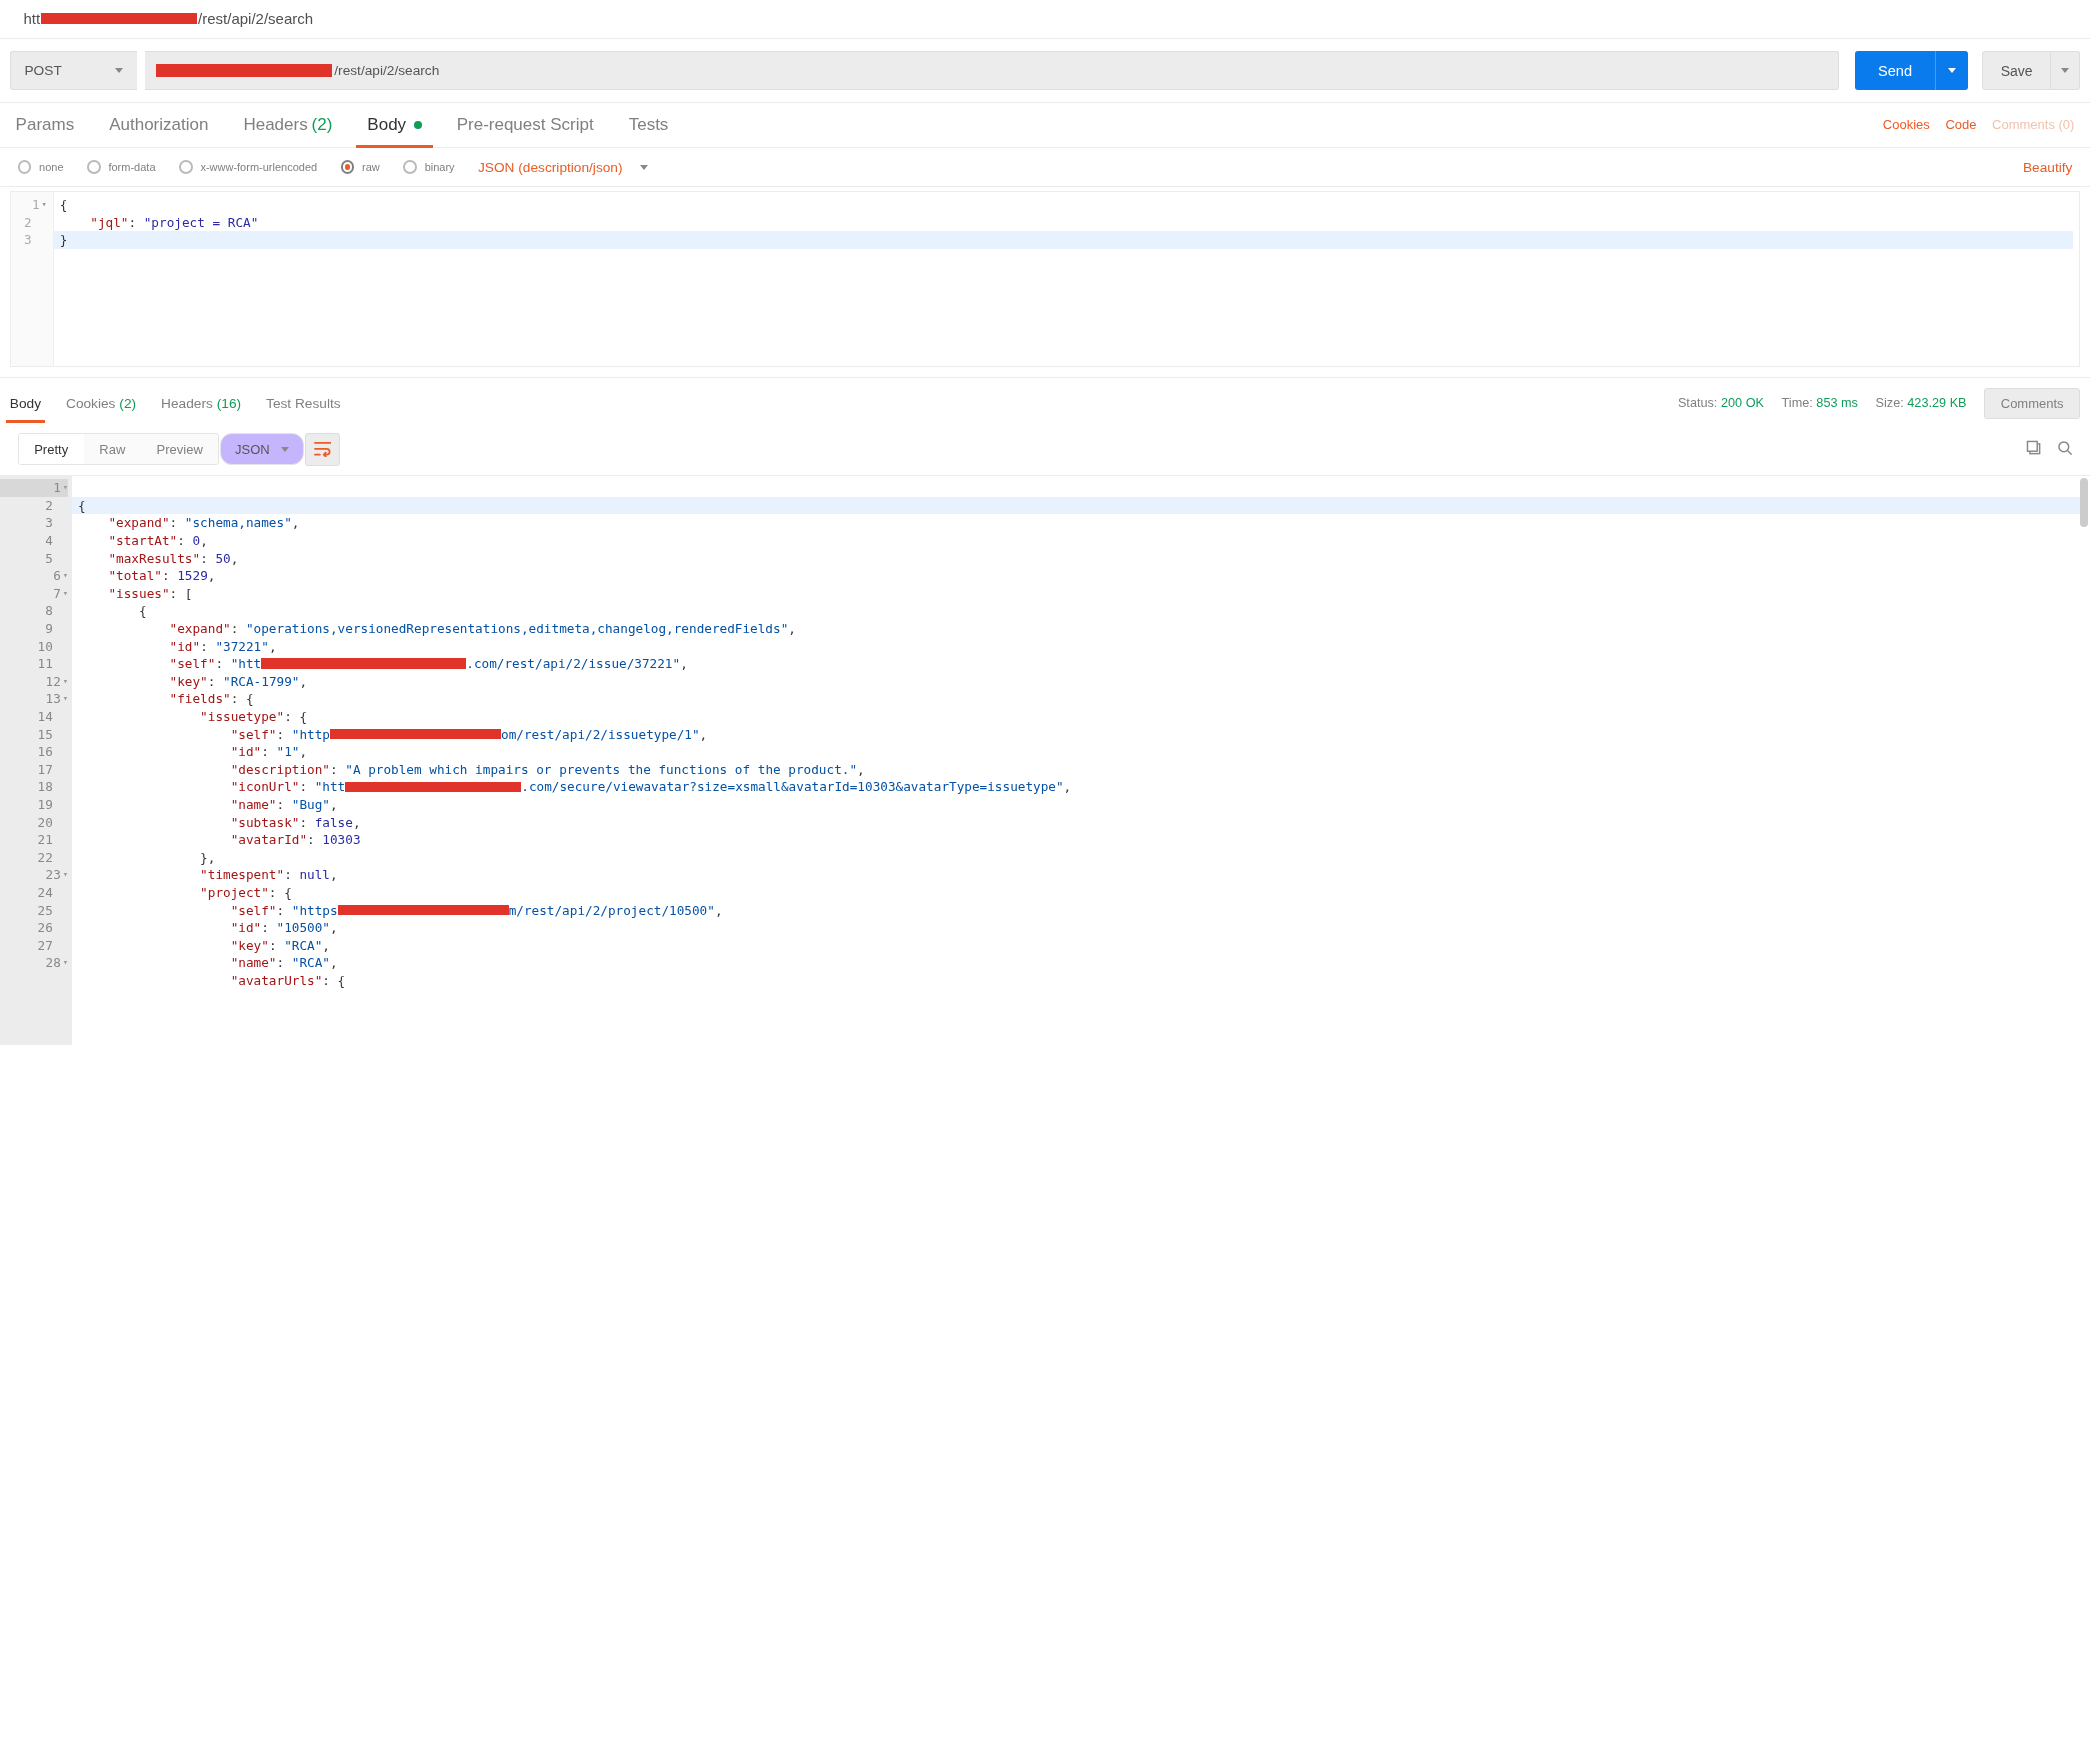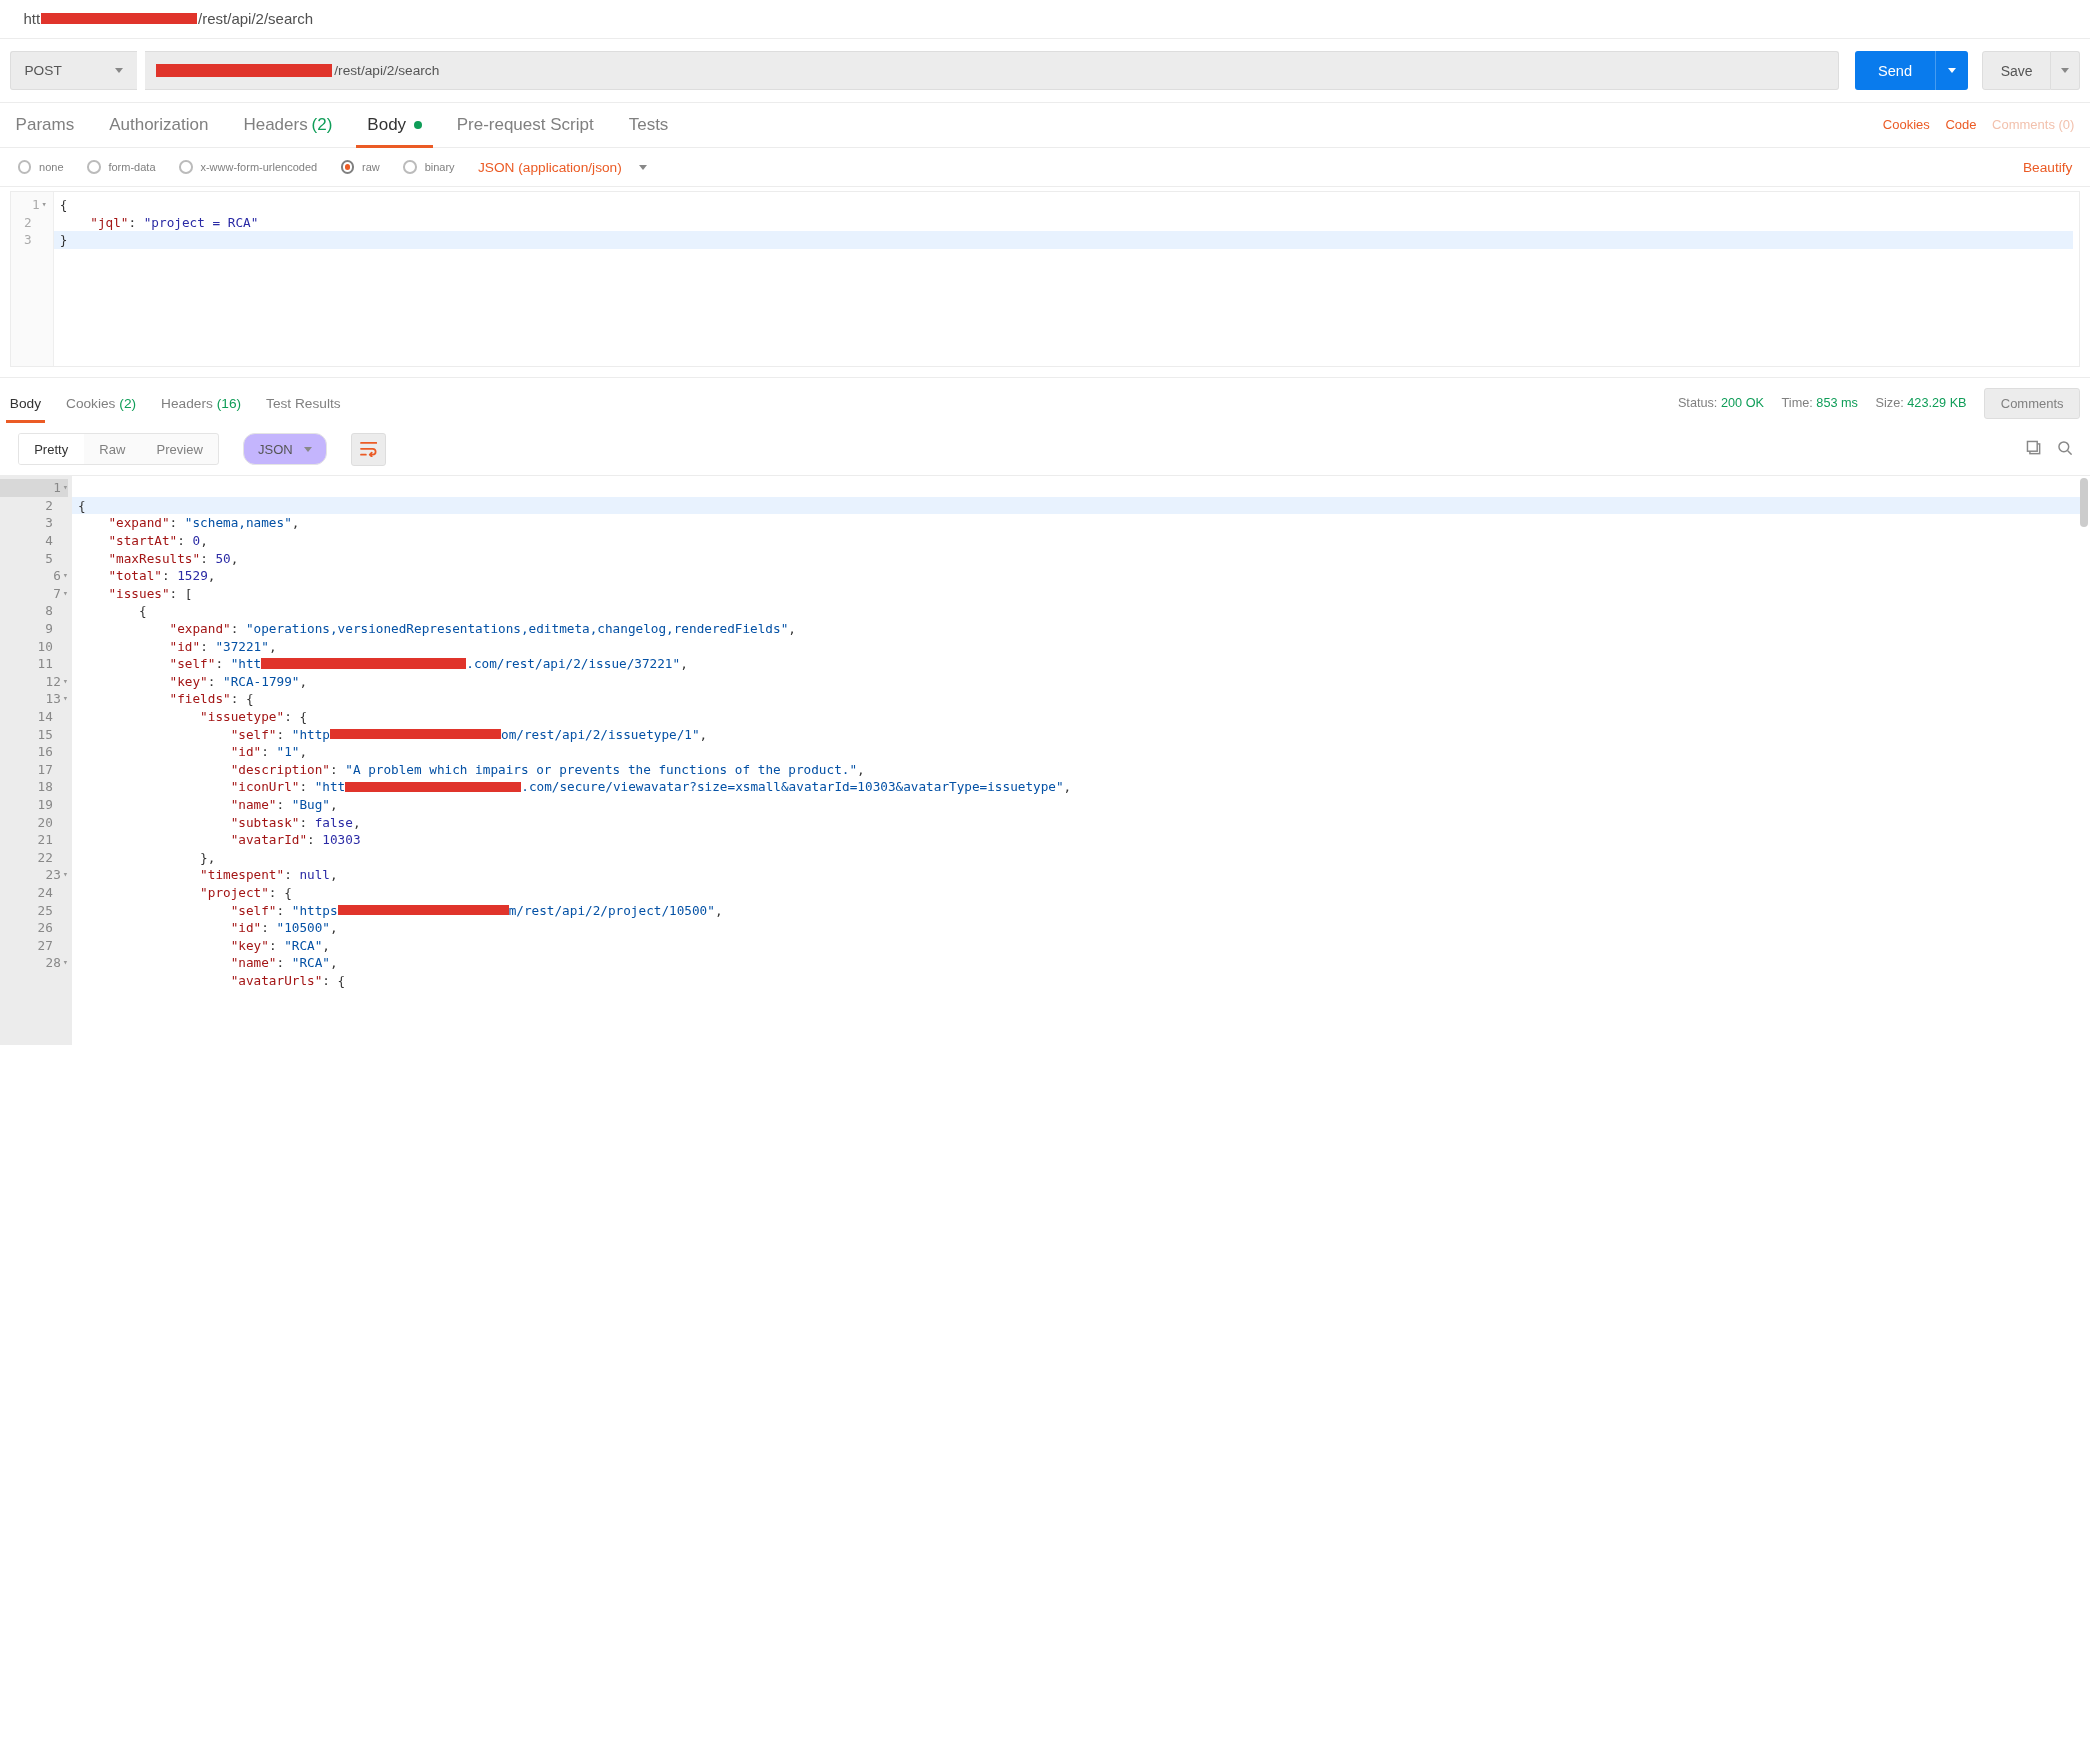--- a/index.html
+++ b/index.html
@@ -51,21 +51,21 @@
 .response-tabs { display:flex; justify-content:space-between; align-items:center; padding: 5.9px 9.8px 0; border-top:1px solid #ececec;}
 .rtabs-left { display:flex; gap:25px; height:39px; align-items:center;}
 .rtab { color:#808080; font-size:13.7px; cursor:pointer; height:100%; display:flex; align-items:center; position:relative;}
 .rtab.active { color:#333;}
 .rtab.active::after { content:""; position:absolute; bottom:0; left:-3.9px; right:-3.9px; height:2.9px; background:#eb5b25;}
 .rtab .count { color:#0f9d58; margin-left:3.9px;}
 .rtabs-right { display:flex; align-items:center; gap:17.6px; font-size:12.7px; color:#808080;}
 .rtabs-right .val { color:#0f9d58;}
 .btn-download { background:#ececec; color:#808080; border:1px solid #ddd; height:31px; padding: 0 15.6px; font-size:13px; border-radius:2.9px;}
 
-.viewer-options { display:flex; align-items:center; padding: 9.8px 17.6px; gap:24px;}
+.viewer-options { display:flex; align-items:center; padding: 9.8px 17.6px; gap:1px;}
 .vopt-group { display:flex; background:#fafafa; border:1px solid #e4e4e4; border-radius:2.9px; overflow:hidden;}
 .vopt { padding: 7.8px 15.6px; color:#808080; font-size:13px; cursor:pointer;}
 .vopt.active { background:#fff; color:#333;}
 .format-select { display:flex; align-items:center; gap:11.7px; padding: 7.8px 13.7px; background:#c4b5fd; border:1px solid #e4e4e4; border-radius:12px; color:#555; font-size:13px;}
 .wrap-btn { width:35px; height:33px; background:#ececec; border:1px solid #ddd; border-radius:2.9px; display:flex; align-items:center; justify-content:center; color:#eb5b25;}
 .viewer-right-icons { margin-left:auto; display:flex; gap:15.6px; color:#888;}
 
 .response-editor { border-top:1px solid #ececec; display:flex; font-family: Menlo, Consolas, monospace; font-size:12.7px; line-height:17.6px;}
 .rgutter { background:#ececec; width:72px; text-align:right; color:#888; padding:2.9px 3.9px 2.9px 0;}
 .rgutter .rgline { display:flex; justify-content:flex-end; align-items:center; gap:2px; height:17.6px;}
@@ -148,21 +148,21 @@
     </label>
   <label class="radio-opt">
       <span class="radio-circle selected"></span>
       <span>raw</span>
     </label>
   <label class="radio-opt">
       <span class="radio-circle"></span>
       <span>binary</span>
     </label>
   <div class="content-type">
-    <span>JSON (application/json)</span>
+    <span>JSON (description/json)</span>
     <span class="caret-down" style="color:#888;"></span>
   </div>
   <span class="beautify">Beautify</span>
 </div>
 
 <div class="code-editor">
   <div class="gutter">
     <div class="gline">1 <span class="fold-arrow">▾</span></div>
     <div class="gline">2&nbsp;&nbsp;</div>
     <div class="gline">3&nbsp;&nbsp;</div>

